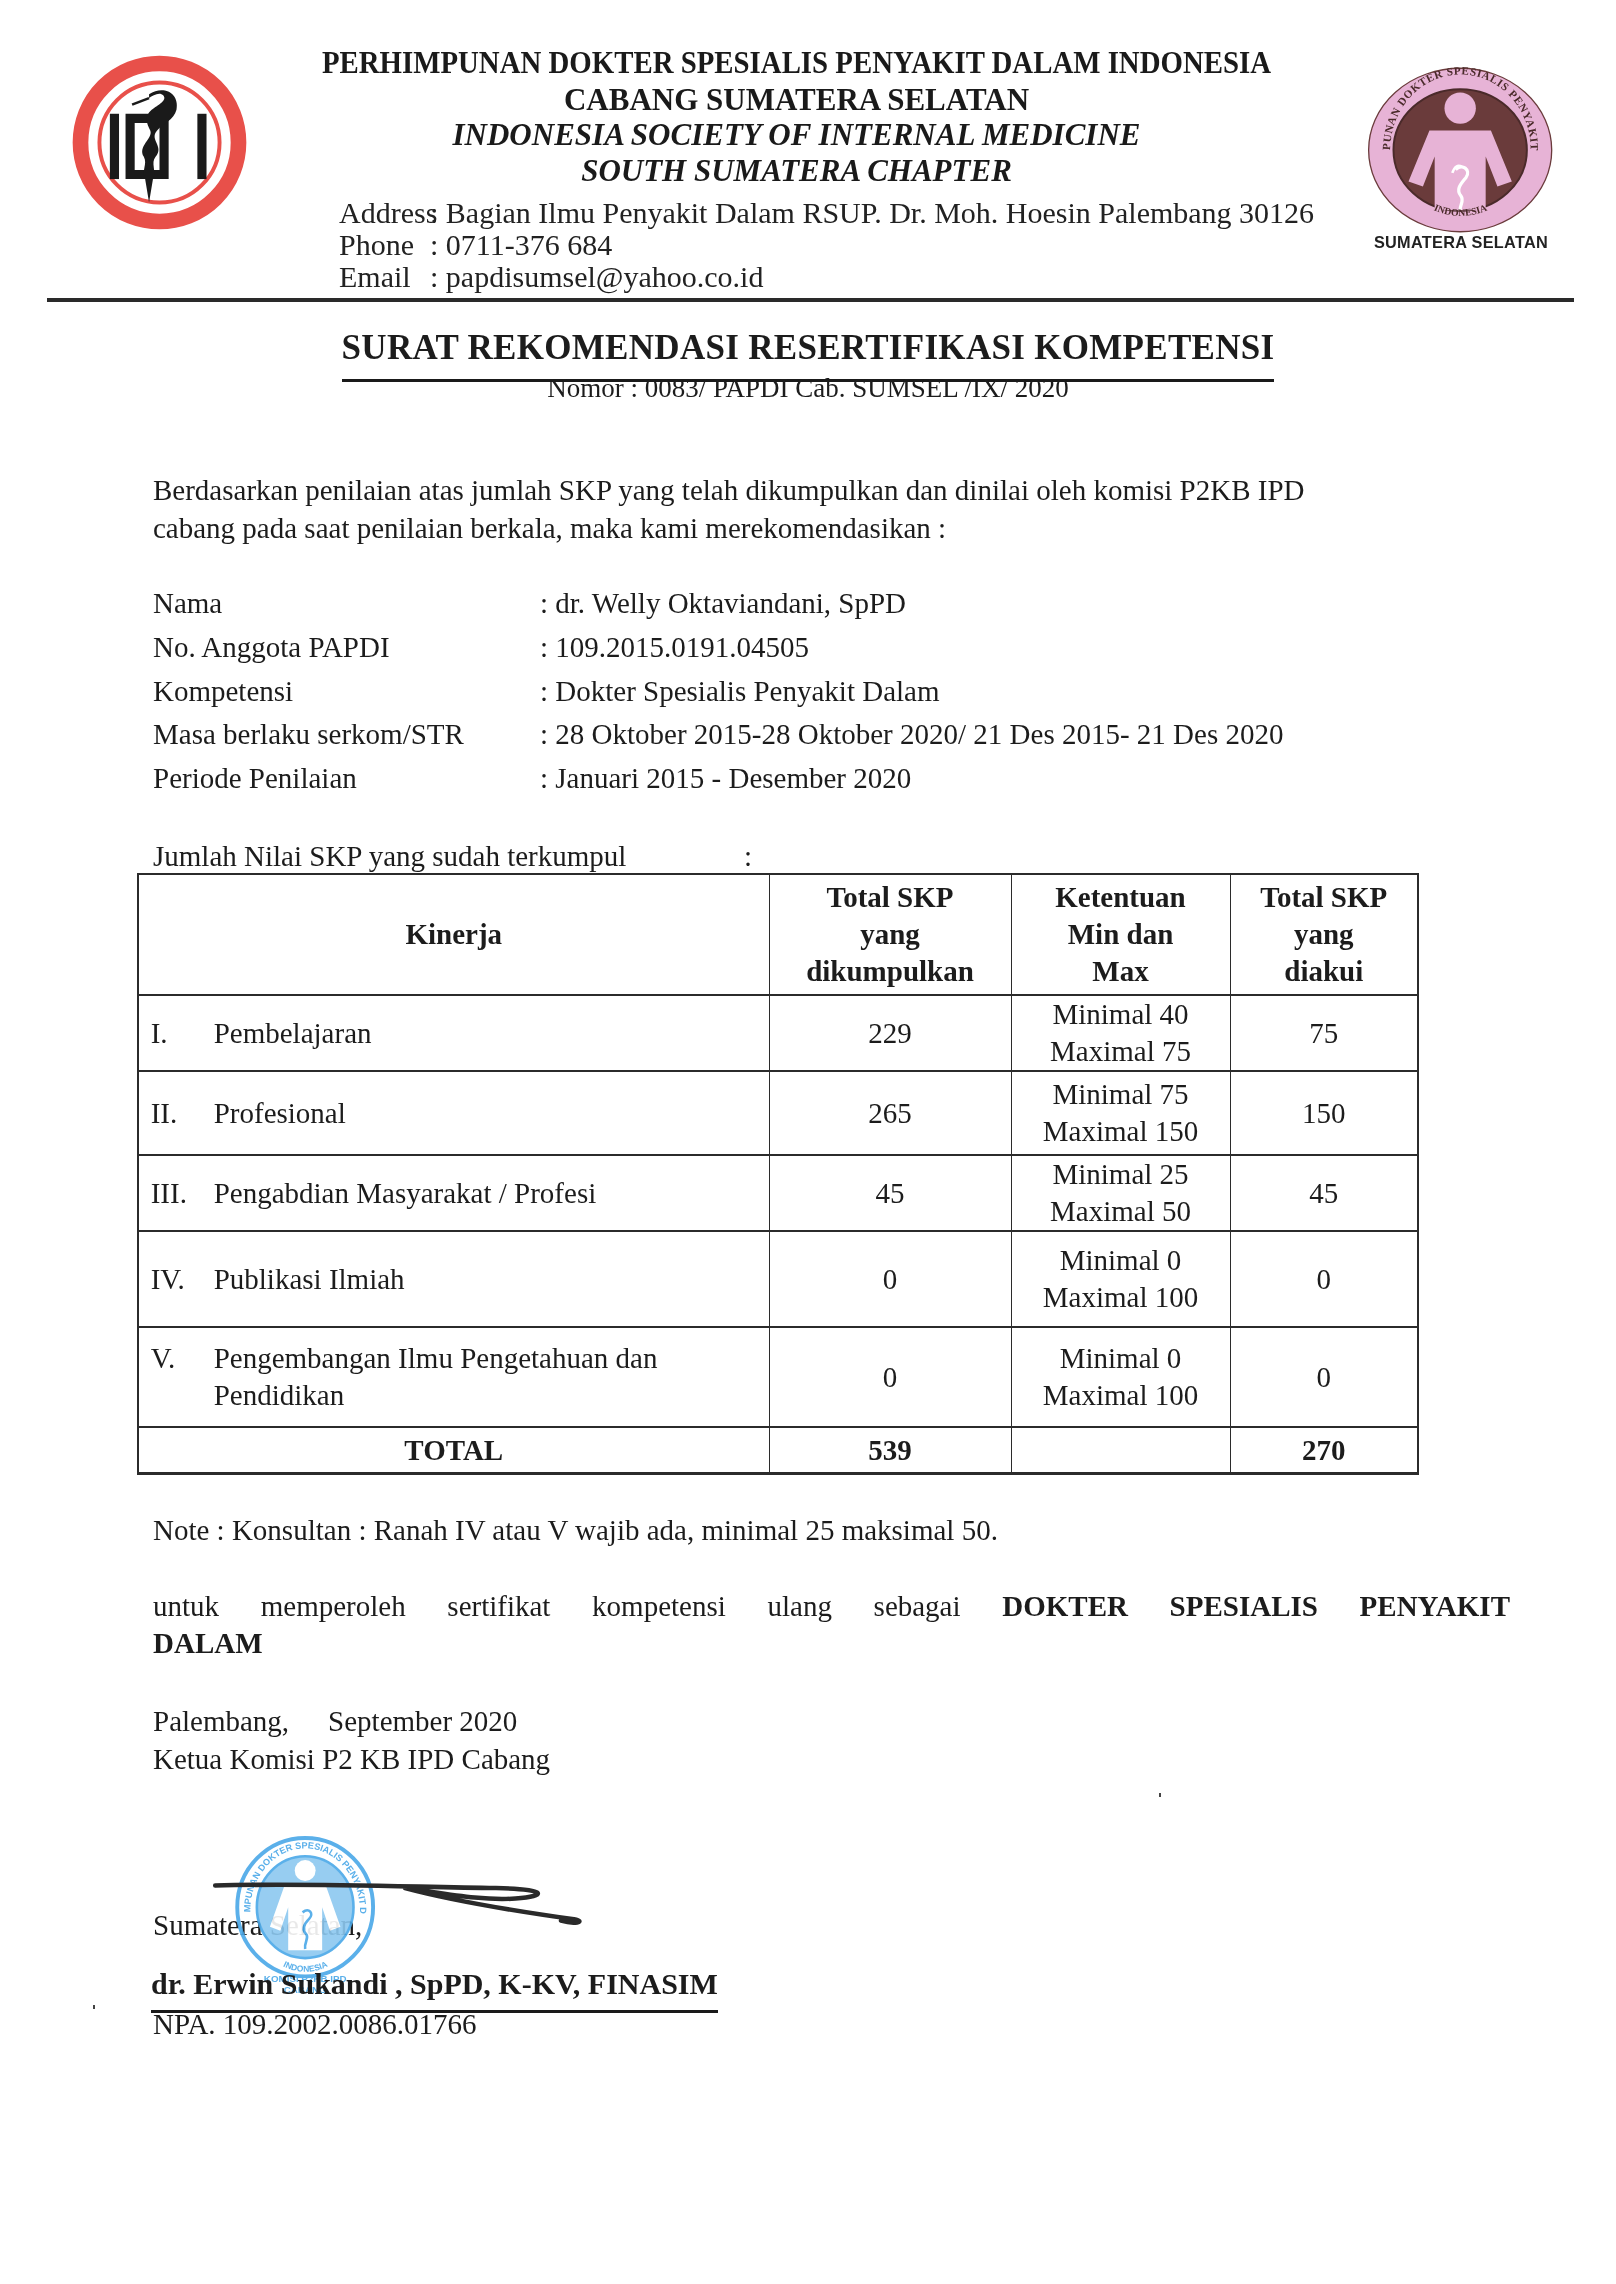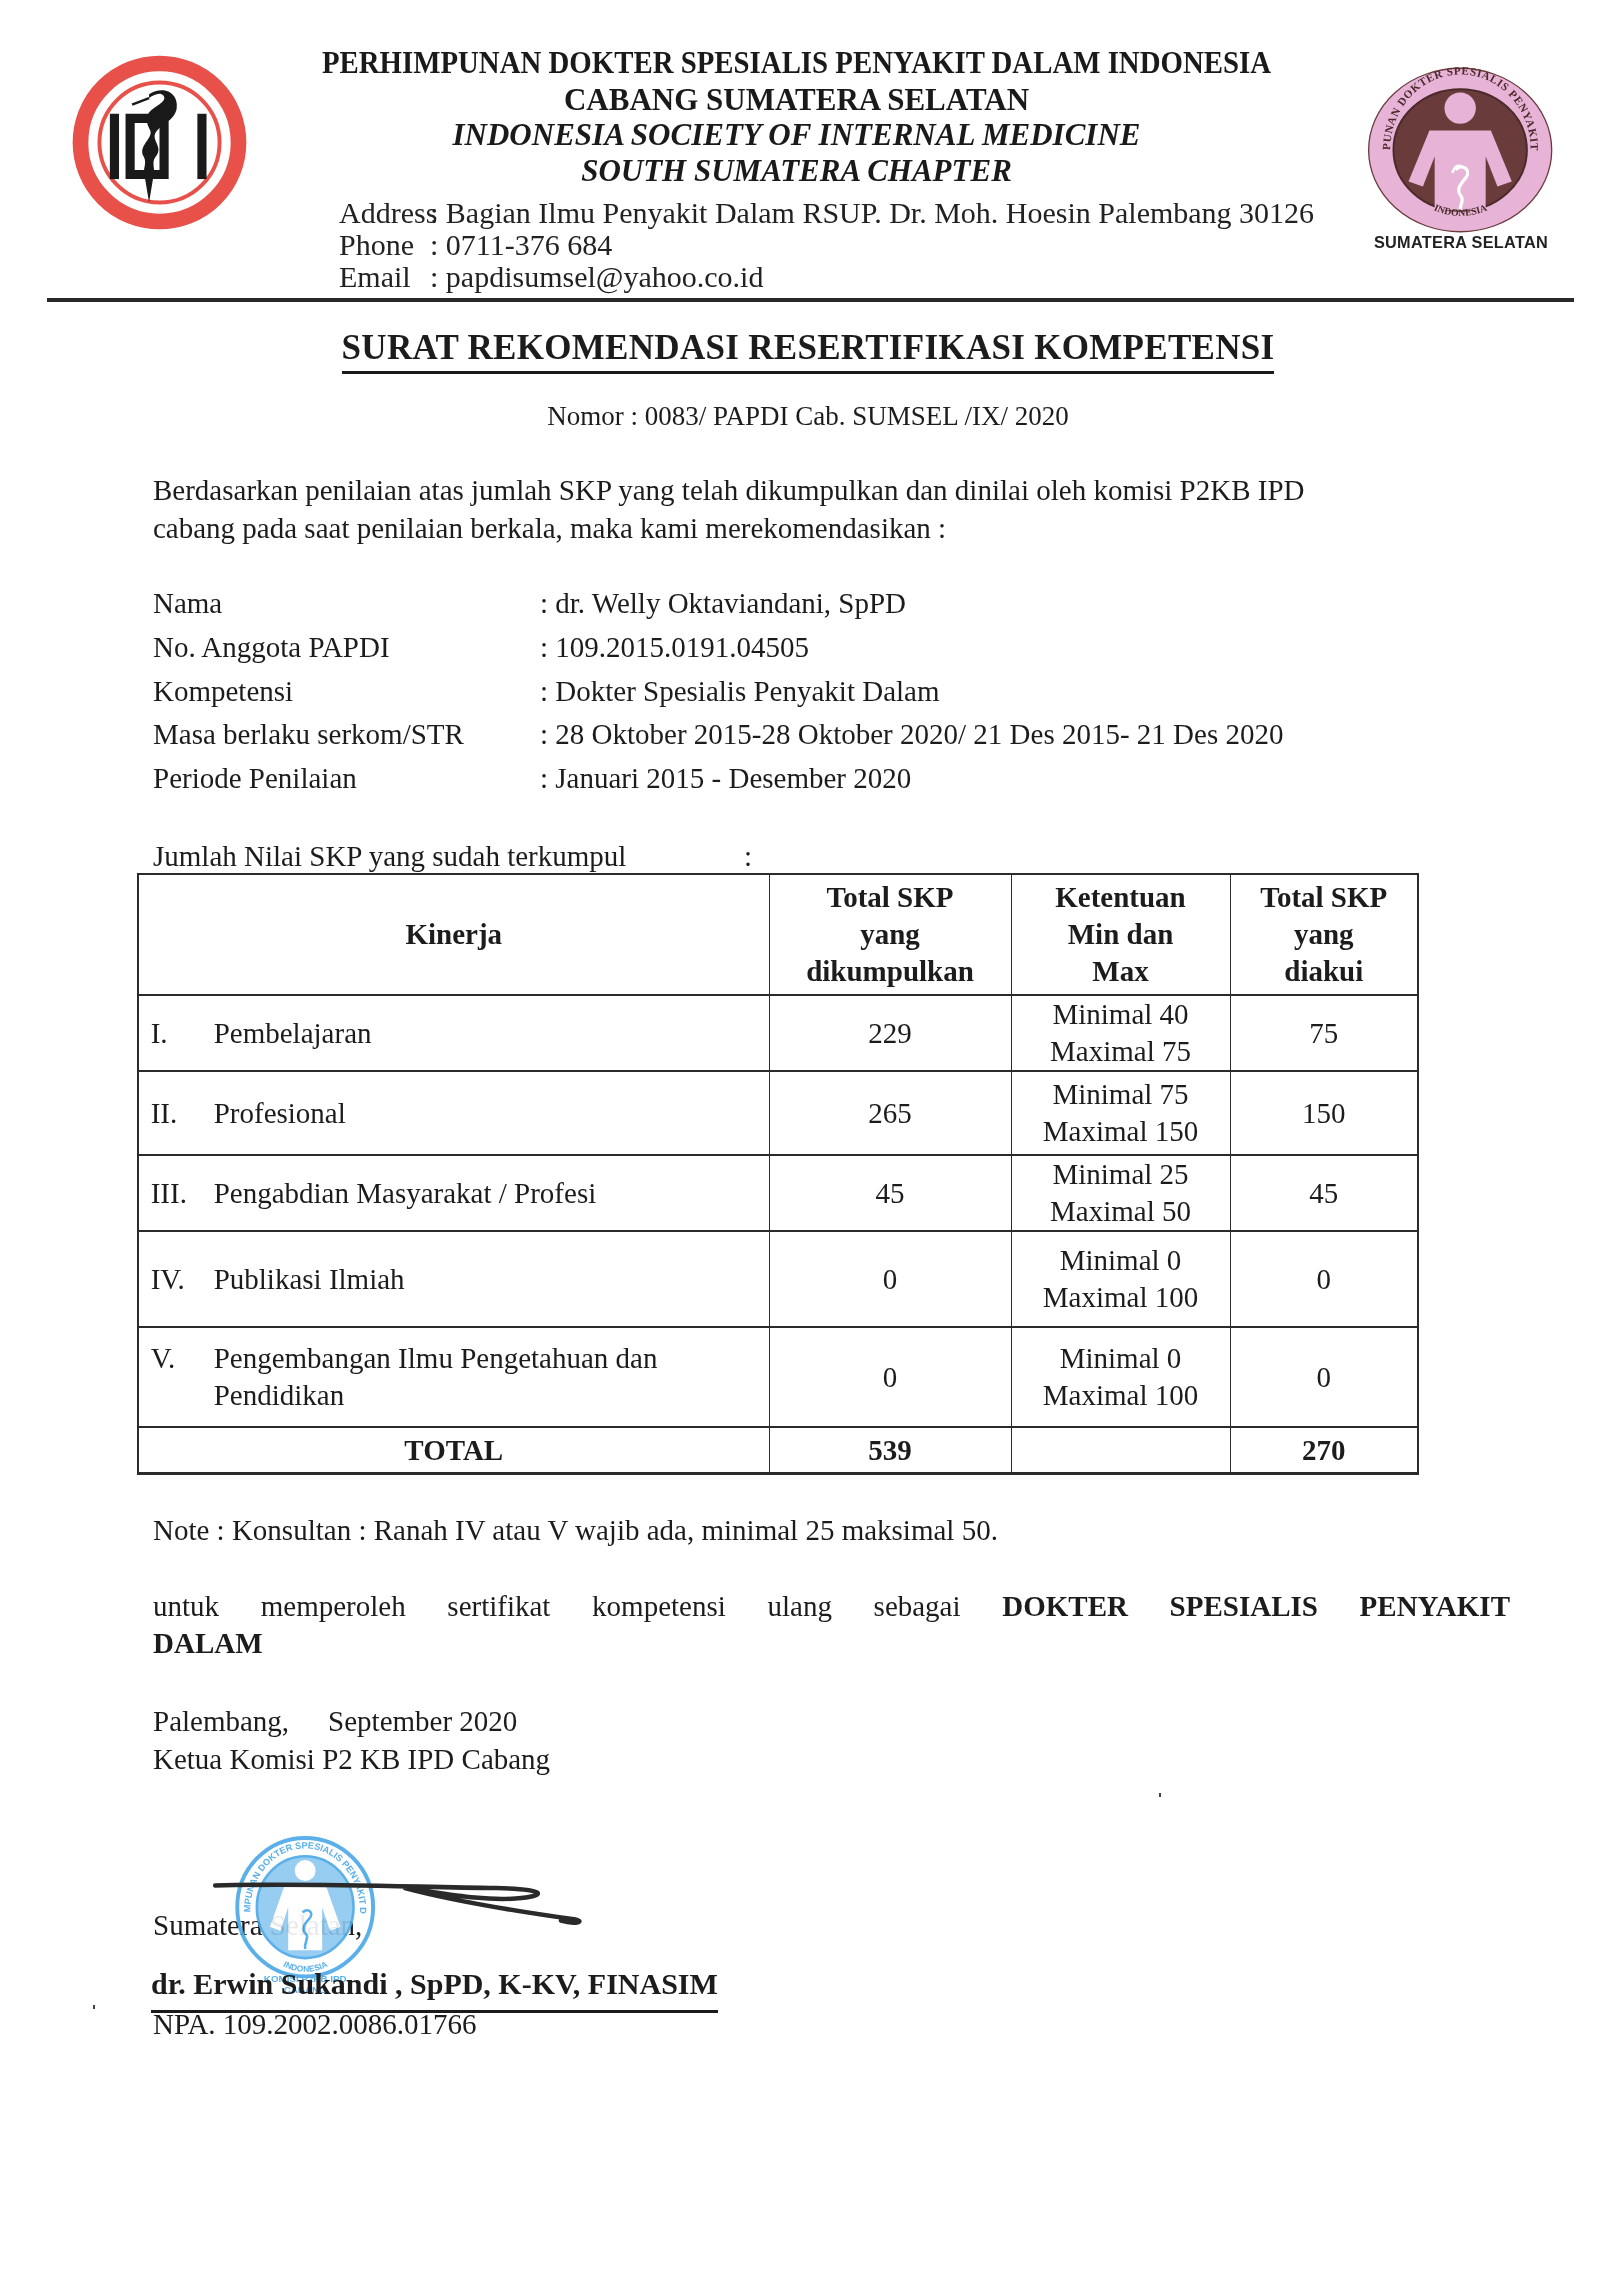--- a/index.html
+++ b/index.html
@@ -33,25 +33,25 @@
   .rule {
     left: 47px; top: 298px; width: 1527px; height: 3.9px; background: #2a2a2a;
   }
 
   
   .doc-title {
     left: 0; top: 330px; width: 1616px; text-align: center;
     font-weight: bold; font-size: 35px; line-height: 1; white-space: nowrap;
   }
   .doc-title span {
-    display: inline-block; border-bottom: 3.9px solid #1a1a1a; padding-bottom: 6px;
+    display: inline-block; border-bottom: 3.9px solid #1a1a1a; padding-bottom: 14px;
     letter-spacing: 0.3px;
   }
   .doc-number {
-    left: 0; top: 375px; width: 1616px; text-align: center; font-size: 27px; line-height: 1; margin-top: 28px;
+    left: 0; top: 375px; width: 1616px; text-align: center; font-size: 27px; line-height: 1;
   }
 
   
   .body-text { font-size: 29px; line-height: 1; white-space: nowrap; }
   .intro { left: 153px; width: 1357px; text-align: justify; text-align-last: left; }
   .intro-1 { top: 476px; }
   .intro-2 { top: 514px; }
 
   .field-label { left: 153px; }
   .field-value { left: 540px; }

